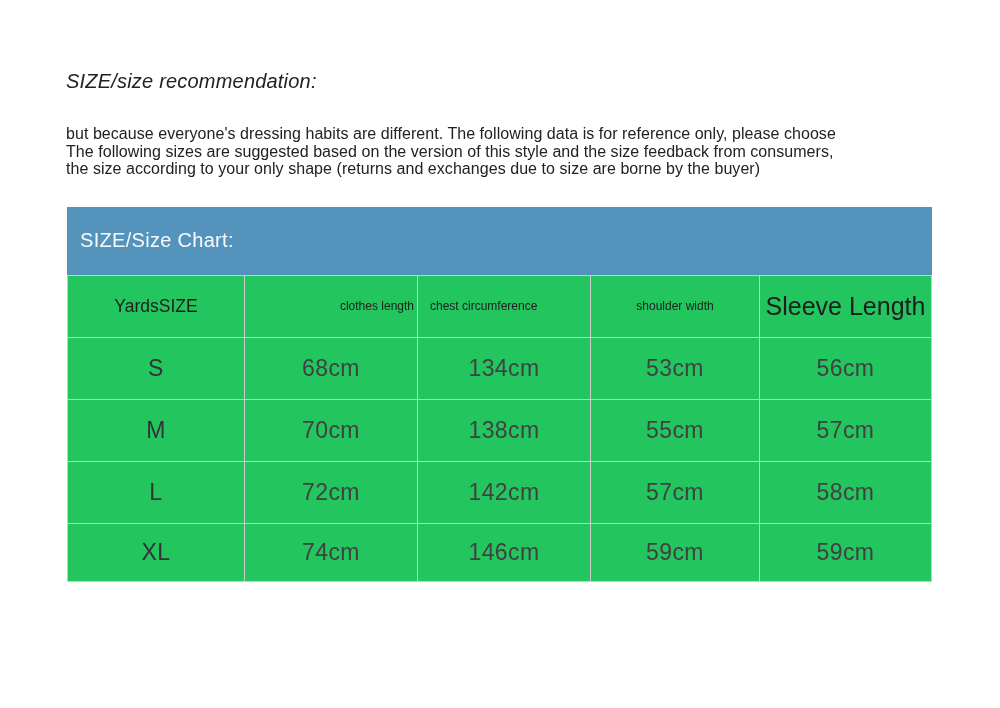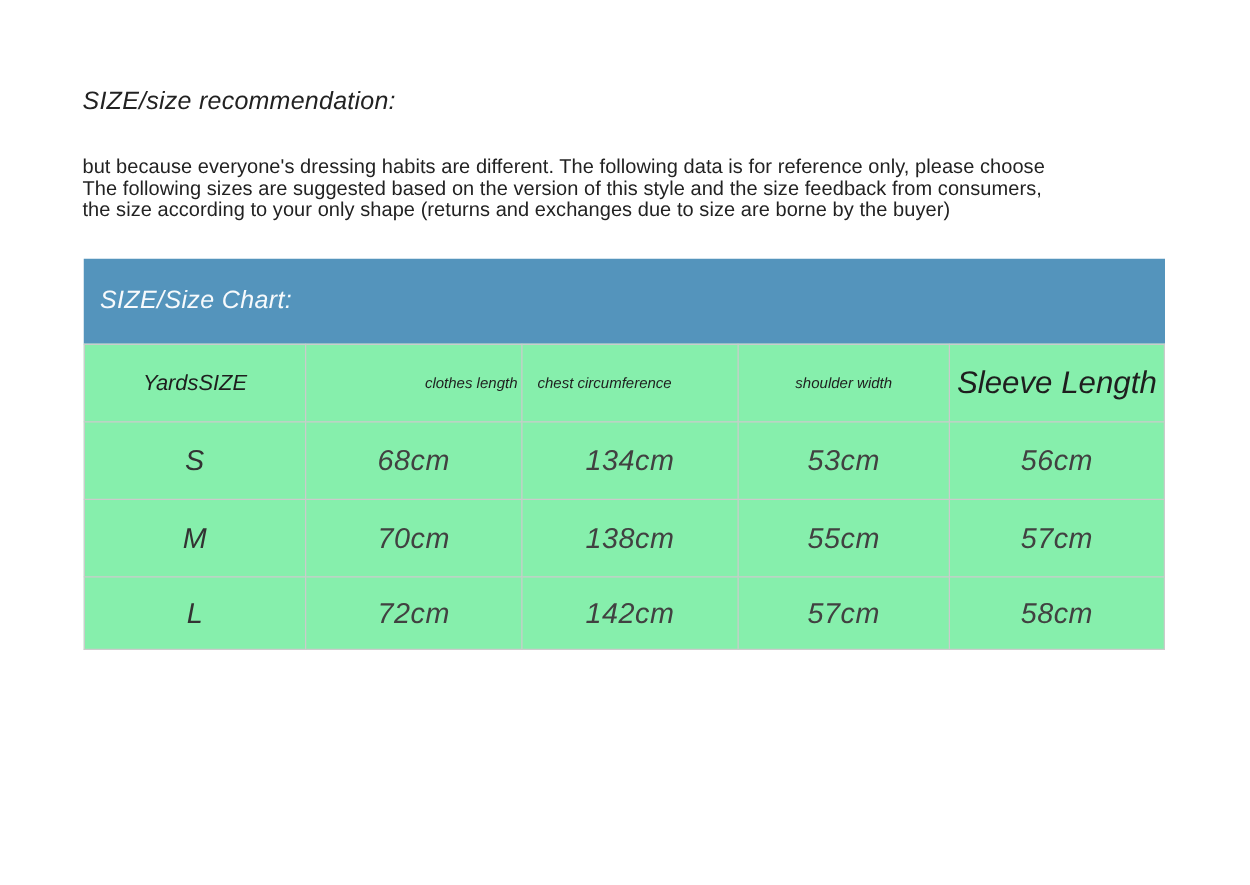--- a/index.html
+++ b/index.html
@@ -37,38 +37,37 @@
     font-size:16px;
     line-height:17.5px;
     letter-spacing:0.05px;
     white-space:nowrap;
     color:var(--body-text);
   }
   .chart-wrap{
     margin-top:29px;
     margin-left:1px;
     width:708px;
-    font-style:italic;
   }
   .chart-header{
     width:865px;height:68px;
     background:var(--chart-header-bg);
     display:flex;align-items:center;
     padding-left:13px;
   }
   .chart-header .label{
     color:var(--chart-header-text);
     font-size:20px;
     letter-spacing:0.3px;
   }
   table.size-table{
     width:865px;
     border-collapse:collapse;
     table-layout:fixed;
-    background:#86efac;
+    background:#22c55e;
   }
   table.size-table col.c0{width:177px;}
   table.size-table col.c1{width:173px;}
   table.size-table col.c2{width:173px;}
   table.size-table col.c3{width:169px;}
   table.size-table col.c4{width:172px;}
   table.size-table th,table.size-table td{
     border:1px solid var(--table-border);
     vertical-align:middle;
     text-align:center;
@@ -151,16 +150,23 @@
           <td>55cm</td>
           <td>57cm</td>
         </tr>
         <tr class="data-row">
           <th class="size-label">L</th>
           <td>72cm</td>
           <td>142cm</td>
           <td>57cm</td>
           <td>58cm</td>
         </tr>
+        <tr class="data-row">
+          <th class="size-label">XL</th>
+          <td>74cm</td>
+          <td>146cm</td>
+          <td>59cm</td>
+          <td>59cm</td>
+        </tr>
       </tbody>
     </table>
   </div>
 </div>
 
 </body></html>

